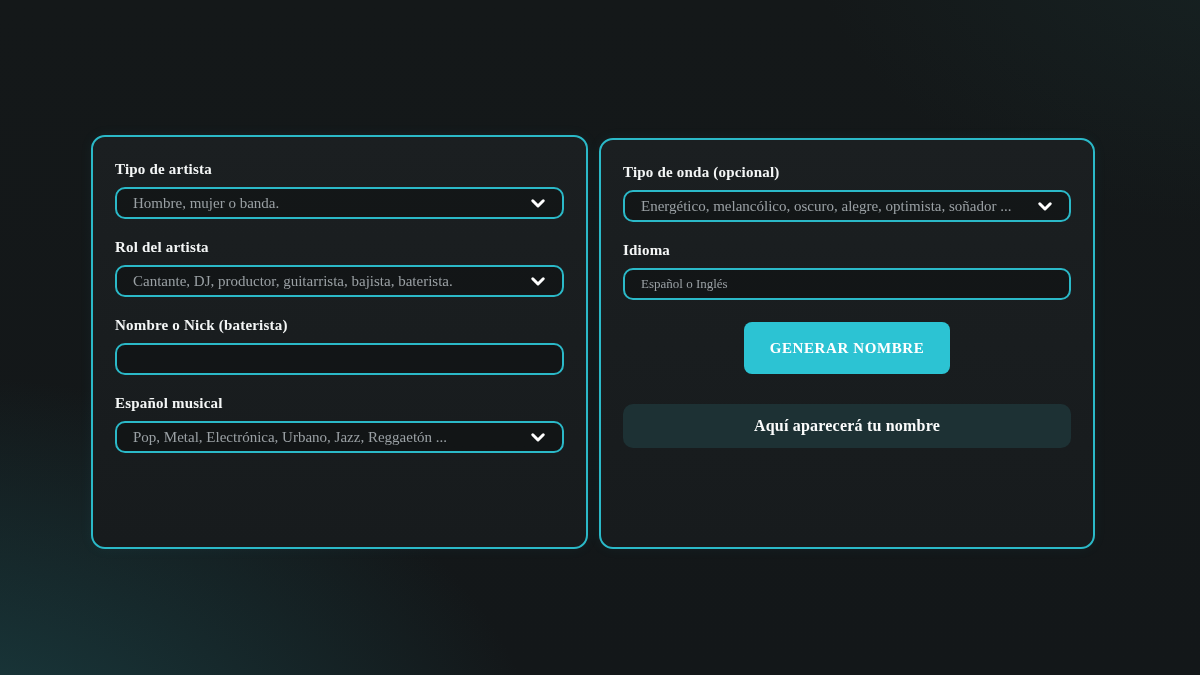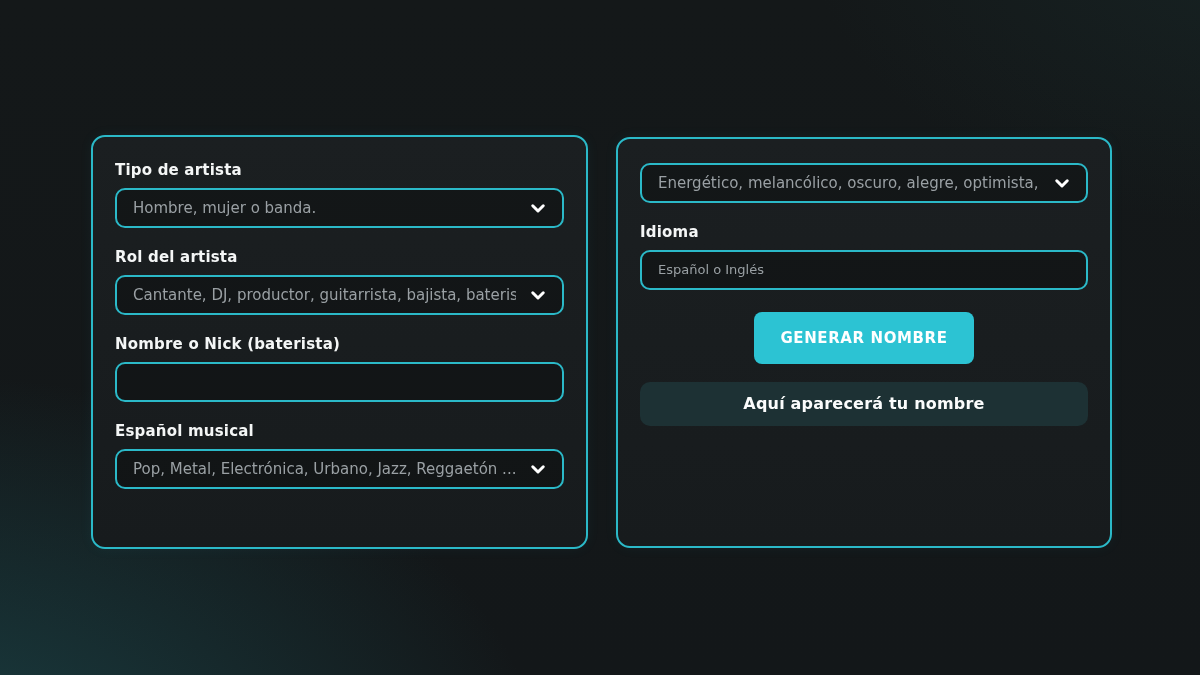--- a/index.html
+++ b/index.html
@@ -15,22 +15,23 @@
     background:
       radial-gradient(1000px 680px at -6% 118%, rgba(32, 98, 104, 0.55), rgba(32, 98, 104, 0) 62%),
       radial-gradient(820px 520px at 108% -12%, rgba(26, 49, 49, 0.45), rgba(26, 49, 49, 0) 60%),
       linear-gradient(180deg, #141819 0%, #131719 100%);
   }
   .panels {
     position: absolute;
     left: 91px;
     top: 135px;
     display: flex;
-    gap: 28px;
-    align-items: center;
+    gap: 11px;
+    align-items: flex-end;
+    font-family: Liberation Serif, serif;
   }
   .panel {
     border: 2px solid #2bb9c8;
     border-radius: 14px;
     background: linear-gradient(180deg, #1b1f21 0%, #171b1d 100%);
     padding: 24px 22px;
     box-shadow: 0 0 14px rgba(43, 185, 200, 0.06);
   }
   .panel-left  { width: 497px; height: 414px; }
   .panel-right { width: 496px; height: 411px; }
@@ -39,21 +40,21 @@
   .field-label {
     display: block;
     color: #f4f6f6;
     font-weight: bold;
     font-size: 15px;
     letter-spacing: 0.2px;
     margin-bottom: 9px;
   }
   .control {
     position: relative;
-    height: 40px;
+    height: 32px;
     border: 2px solid #2bb9c8;
     border-radius: 10px;
     background: rgba(10, 13, 14, 0.45);
     display: flex;
     align-items: center;
     padding: 0 16px;
     cursor: pointer;
   }
   .control.is-select { padding-right: 46px; }
   .control .value {
@@ -90,21 +91,21 @@
     border: none;
     border-radius: 8px;
     color: #ffffff;
     font-weight: bold;
     font-size: 15px;
     letter-spacing: 0.6px;
     font-family: inherit;
     cursor: pointer;
   }
   .result-box {
-    margin-top: 18px;
+    margin-top: 30px;
     height: 44px;
     border-radius: 10px;
     background: #1d3134;
     display: flex;
     align-items: center;
     justify-content: center;
   }
   .result-text {
     color: #fbfcfc;
     font-weight: bold;
@@ -162,20 +163,21 @@
           </span>
         </div>
       </div>
 
     </div>
 
     <div class="panel panel-right">
 
 
       <div class="group">
+        <span class="field-label">Tipo de onda (opcional)</span>
         <div class="control is-select">
           <span class="value">Energético, melancólico, oscuro, alegre, optimista, soñador ...</span>
           <span class="chevron">
             <svg width="18" height="18" viewBox="0 0 24 24">
                 <path d="M5 9l7 7 7-7" stroke="#ffffff" stroke-width="4" fill="none" stroke-linecap="round" stroke-linejoin="round"></path>
               </svg>
           </span>
         </div>
       </div>
 

